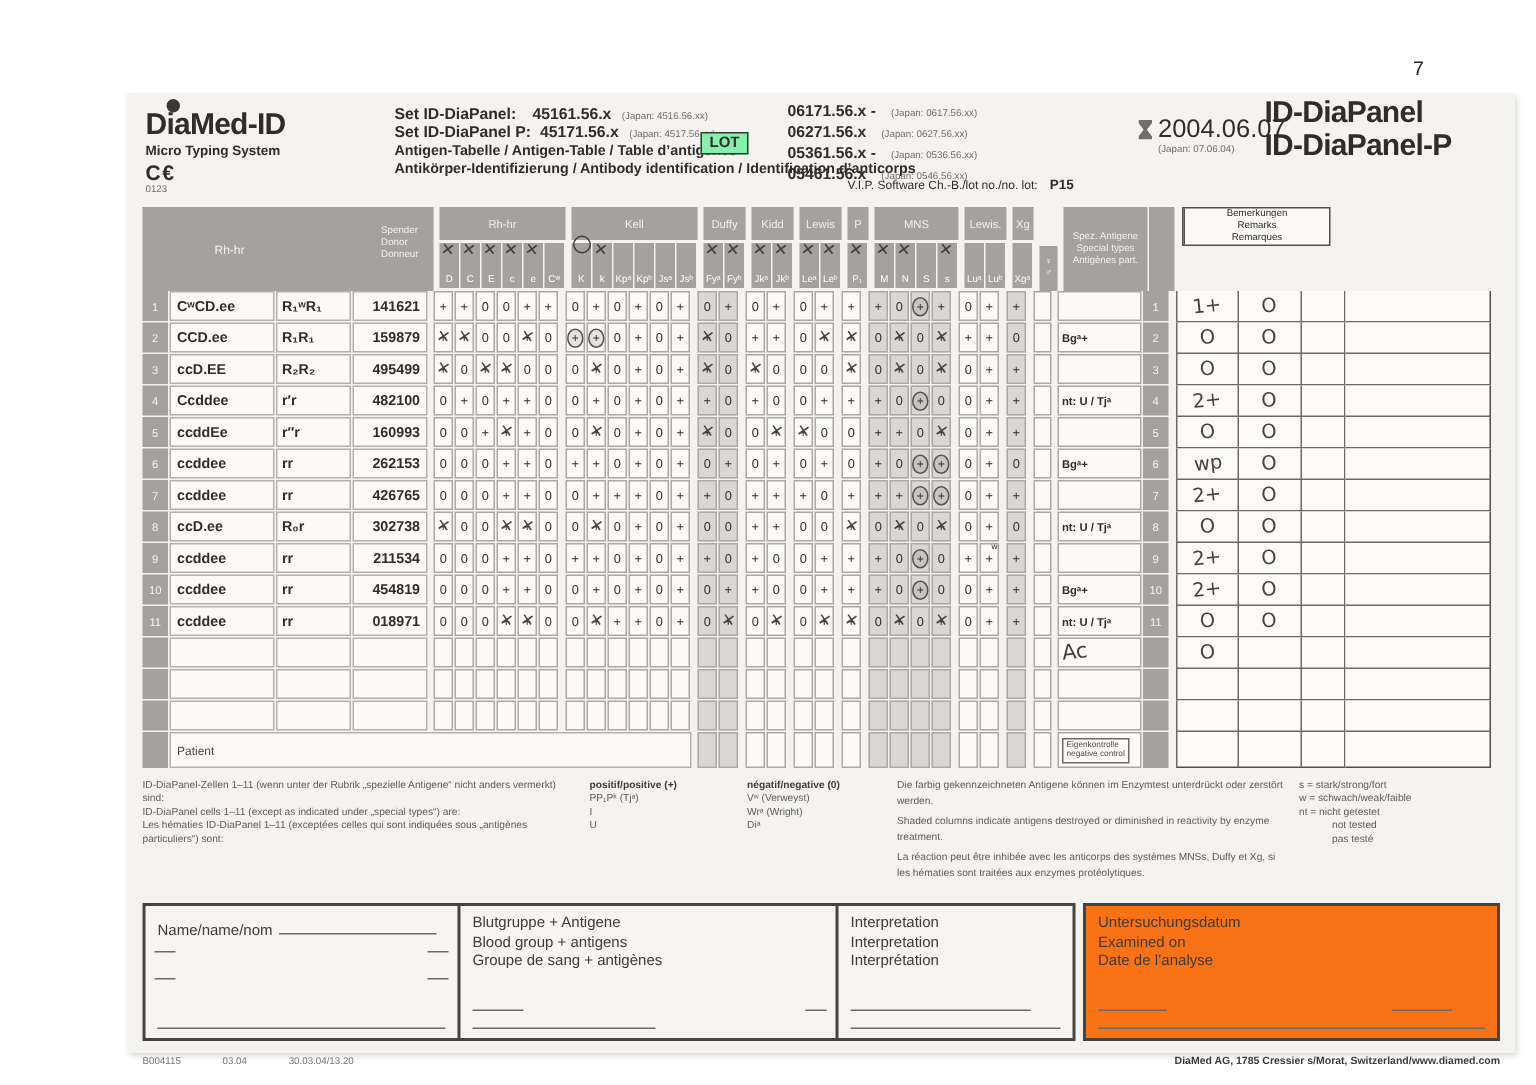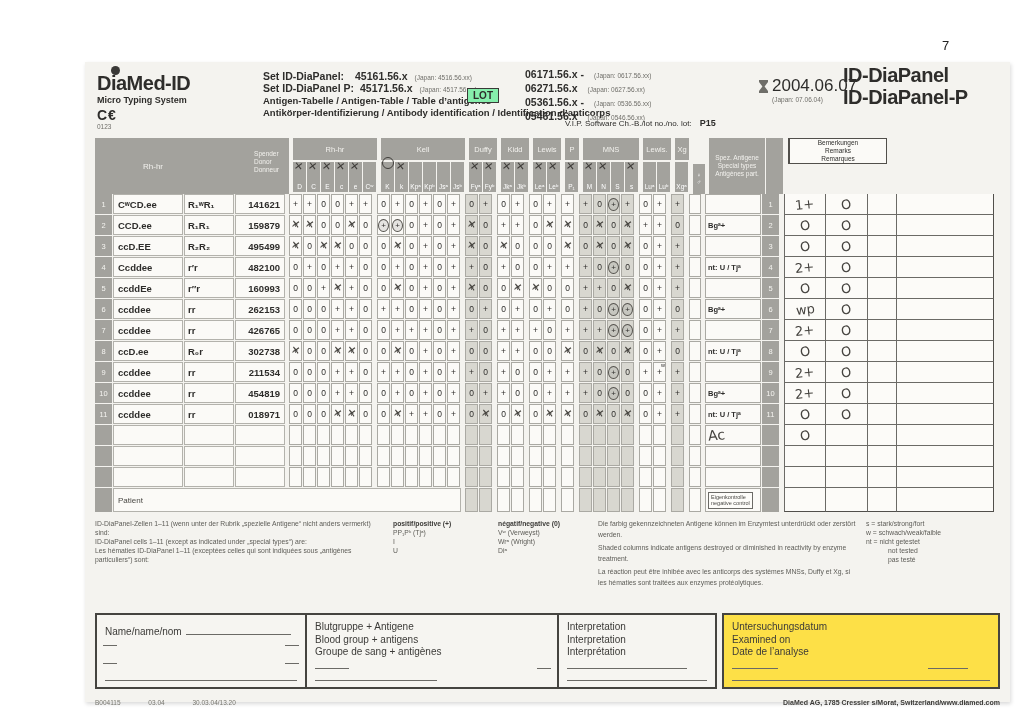--- a/index.html
+++ b/index.html
@@ -84,26 +84,26 @@
   .fn1{width:290px;}
   .fn2{width:105px;margin-left:8px;}
   .fn3{width:100px;}
   .fn4{width:262px;line-height:10.5px;}
   .fn4 div{margin-bottom:3px;}
   .fn5{width:130px;margin-left:6px;}
   .fnh{font-weight:bold;color:#3c3b38;}
   .ind{padding-left:22px;}
 
   
-  .form{display:flex;margin-top:22px;height:76px;}
+  .form{display:flex;margin-top:11px;height:92px;}
   .fbox{border:2px solid #454440;display:flex;background:#f6f5f1;}
   .fsec{padding:6px 8px;position:relative;box-sizing:border-box;}
   .fsec + .fsec{border-left:2px solid #454440;}
   .fs1{width:208px;}.fs2{width:252px;}.fs3{width:158px;}
-  .fbox2{border:2px solid #454440;margin-left:5px;width:280px;padding:6px 8px;box-sizing:border-box;background:#fde047;position:relative;}
+  .fbox2{border:2px solid #454440;margin-left:5px;width:280px;padding:6px 8px;box-sizing:border-box;background:#f97316;position:relative;}
   .flabel{font-size:10px;color:#3c3b38;line-height:12.5px;}
   .nameline{display:inline-block;width:105px;border-bottom:1px solid #6b6a66;height:8px;margin-left:4px;}
   .dash{position:absolute;width:14px;border-top:1px solid #6b6a66;}
   .fl-bottom{position:absolute;left:8px;right:8px;bottom:6px;border-top:1px solid #6b6a66;}
   .fl-mid{position:absolute;left:8px;width:34px;bottom:18px;border-top:1px solid #6b6a66;}
 
   
   .footer{display:flex;justify-content:space-between;margin-top:10px;font-size:6.5px;color:#77766f;}
   .footer .fr{font-weight:bold;color:#3c3b38;font-size:7px;}
   .footer .fl span{margin-right:26px;}

